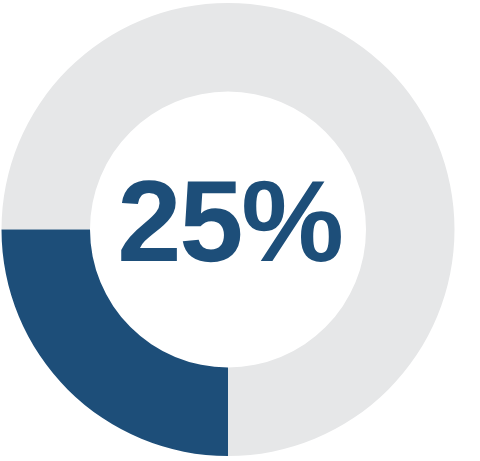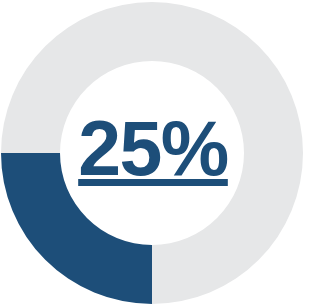--- a/index.html
+++ b/index.html
@@ -56,16 +56,16 @@
 
   <svg id="donut-svg" width="306" height="307" viewBox="0 0 306 307">
 
     <path id="slice-remaining" fill-rule="evenodd" d="M 1 153.00000000000003 A 151 151 0 1 1 152.00000000000006 304 L 152.00000000000003 245 A 92 92 0 1 0 60 153 Z" fill="#e6e7e8"></path>
 
     <path id="slice-completed" fill-rule="evenodd" d="M 152 304 A 151 151 0 0 1 1 153.00000000000003 L 60 153 A 92 92 0 0 0 152 245 Z" fill="#1d4e79"></path>
 
   </svg>
 
   <div id="center-label-wrap">
-    <span id="center-label" style="color: rgb(29, 78, 121); text-decoration: underline;">25%</span>
+    <span id="center-label" style="color: rgb(29, 78, 121);">25%</span>
   </div>
 
 </div>
 
 </body></html>

